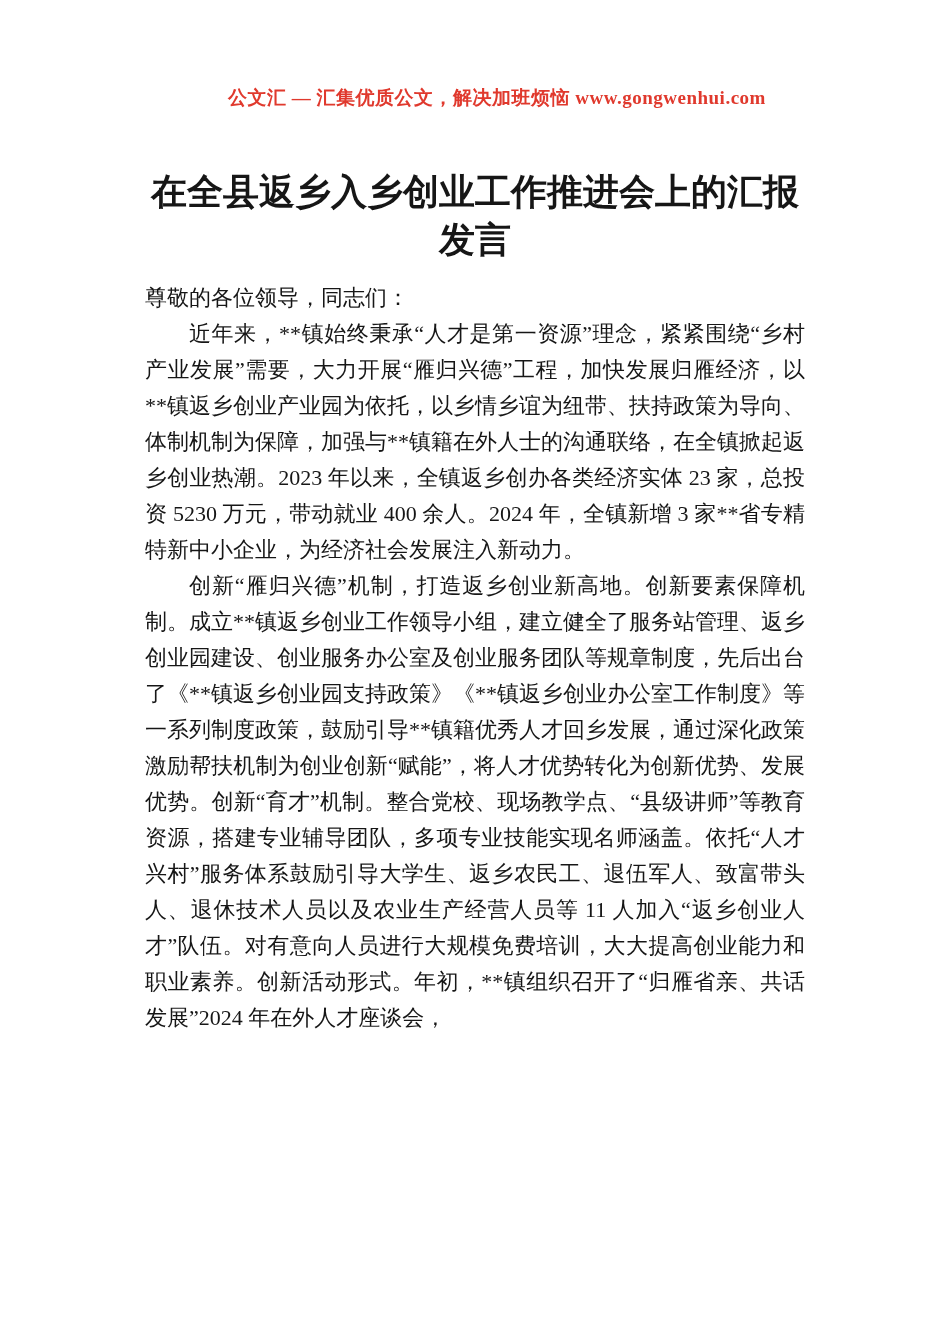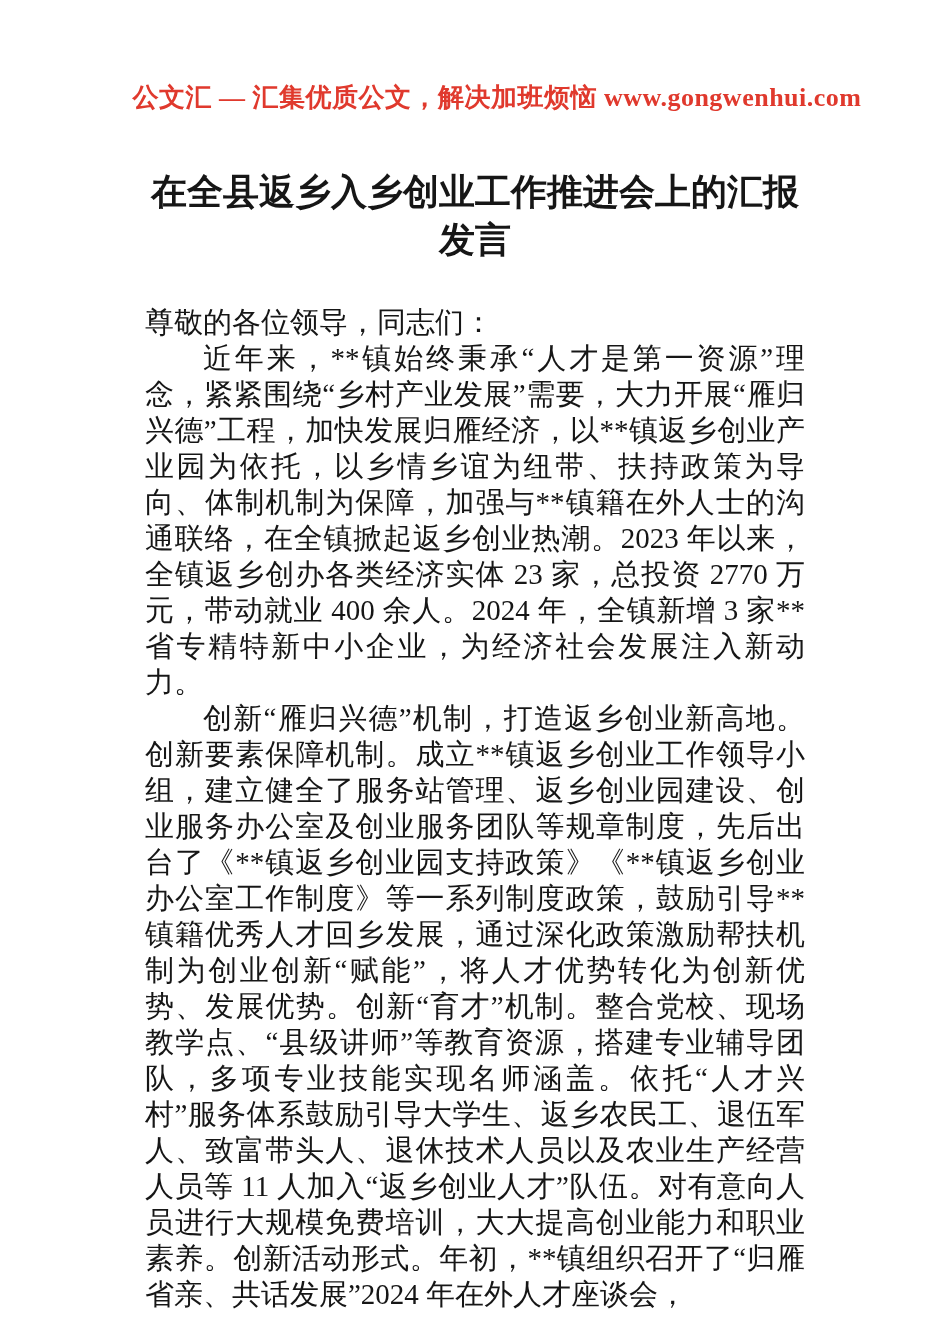--- a/index.html
+++ b/index.html
@@ -16,40 +16,40 @@
     position:relative;
     width:950px;
     height:1344px;
     margin:0 auto;
     background:#ffffff;
     overflow:hidden;
   }
   .banner{
     padding-top:84px;
     text-align:center;
-    font-size:26px;
+    font-size:19px;
     line-height:28px;
     font-weight:bold;
     color:var(--banner-red);
     letter-spacing:0.5px;
     padding-left:44px;
   }
   .doc-title{
     width:660px;
     margin:56px auto 0;
     text-align:center;
     font-size:36px;
     line-height:48px;
     font-weight:bold;
     color:var(--ink);
   }
   .doc-body{
     width:660px;
-    margin:40px auto 0;
-    font-size:29px;
+    margin:16px auto 0;
+    font-size:22px;
     line-height:36px;
     text-align:justify;
     color:var(--ink);
   }
   .doc-body p{
     margin:0;
   }
   .para{
     text-indent:2em;
   }
@@ -58,17 +58,17 @@
 <body>
 
 <div class="page">
 
   <div class="banner">公文汇 — 汇集优质公文，解决加班烦恼 www.gongwenhui.com</div>
 
   <h1 class="doc-title">在全县返乡入乡创业工作推进会上的汇报发言</h1>
 
   <div class="doc-body">
     <p>尊敬的各位领导，同志们：</p>
-    <p class="para">近年来，**镇始终秉承“人才是第一资源”理念，紧紧围绕“乡村产业发展”需要，大力开展“雁归兴德”工程，加快发展归雁经济，以**镇返乡创业产业园为依托，以乡情乡谊为纽带、扶持政策为导向、体制机制为保障，加强与**镇籍在外人士的沟通联络，在全镇掀起返乡创业热潮。2023 年以来，全镇返乡创办各类经济实体 23 家，总投资 2770 万元，带动就业 400 余人。2024 年，全镇新增 3 家**省专精特新中小企业，为经济社会发展注入新动力。</p>
+    <p class="para">近年来，**镇始终秉承“人才是第一资源”理念，紧紧围绕“乡村产业发展”需要，大力开展“雁归兴德”工程，加快发展归雁经济，以**镇返乡创业产业园为依托，以乡情乡谊为纽带、扶持政策为导向、体制机制为保障，加强与**镇籍在外人士的沟通联络，在全镇掀起返乡创业热潮。2023 年以来，全镇返乡创办各类经济实体 23 家，总投资 5230 万元，带动就业 400 余人。2024 年，全镇新增 3 家**省专精特新中小企业，为经济社会发展注入新动力。</p>
     <p class="para">创新“雁归兴德”机制，打造返乡创业新高地。创新要素保障机制。成立**镇返乡创业工作领导小组，建立健全了服务站管理、返乡创业园建设、创业服务办公室及创业服务团队等规章制度，先后出台了《**镇返乡创业园支持政策》《**镇返乡创业办公室工作制度》等一系列制度政策，鼓励引导**镇籍优秀人才回乡发展，通过深化政策激励帮扶机制为创业创新“赋能”，将人才优势转化为创新优势、发展优势。创新“育才”机制。整合党校、现场教学点、“县级讲师”等教育资源，搭建专业辅导团队，多项专业技能实现名师涵盖。依托“人才兴村”服务体系鼓励引导大学生、返乡农民工、退伍军人、致富带头人、退休技术人员以及农业生产经营人员等 11 人加入“返乡创业人才”队伍。对有意向人员进行大规模免费培训，大大提高创业能力和职业素养。创新活动形式。年初，**镇组织召开了“归雁省亲、共话发展”2024 年在外人才座谈会，</p>
   </div>
 
 </div>
 
 </body></html>

